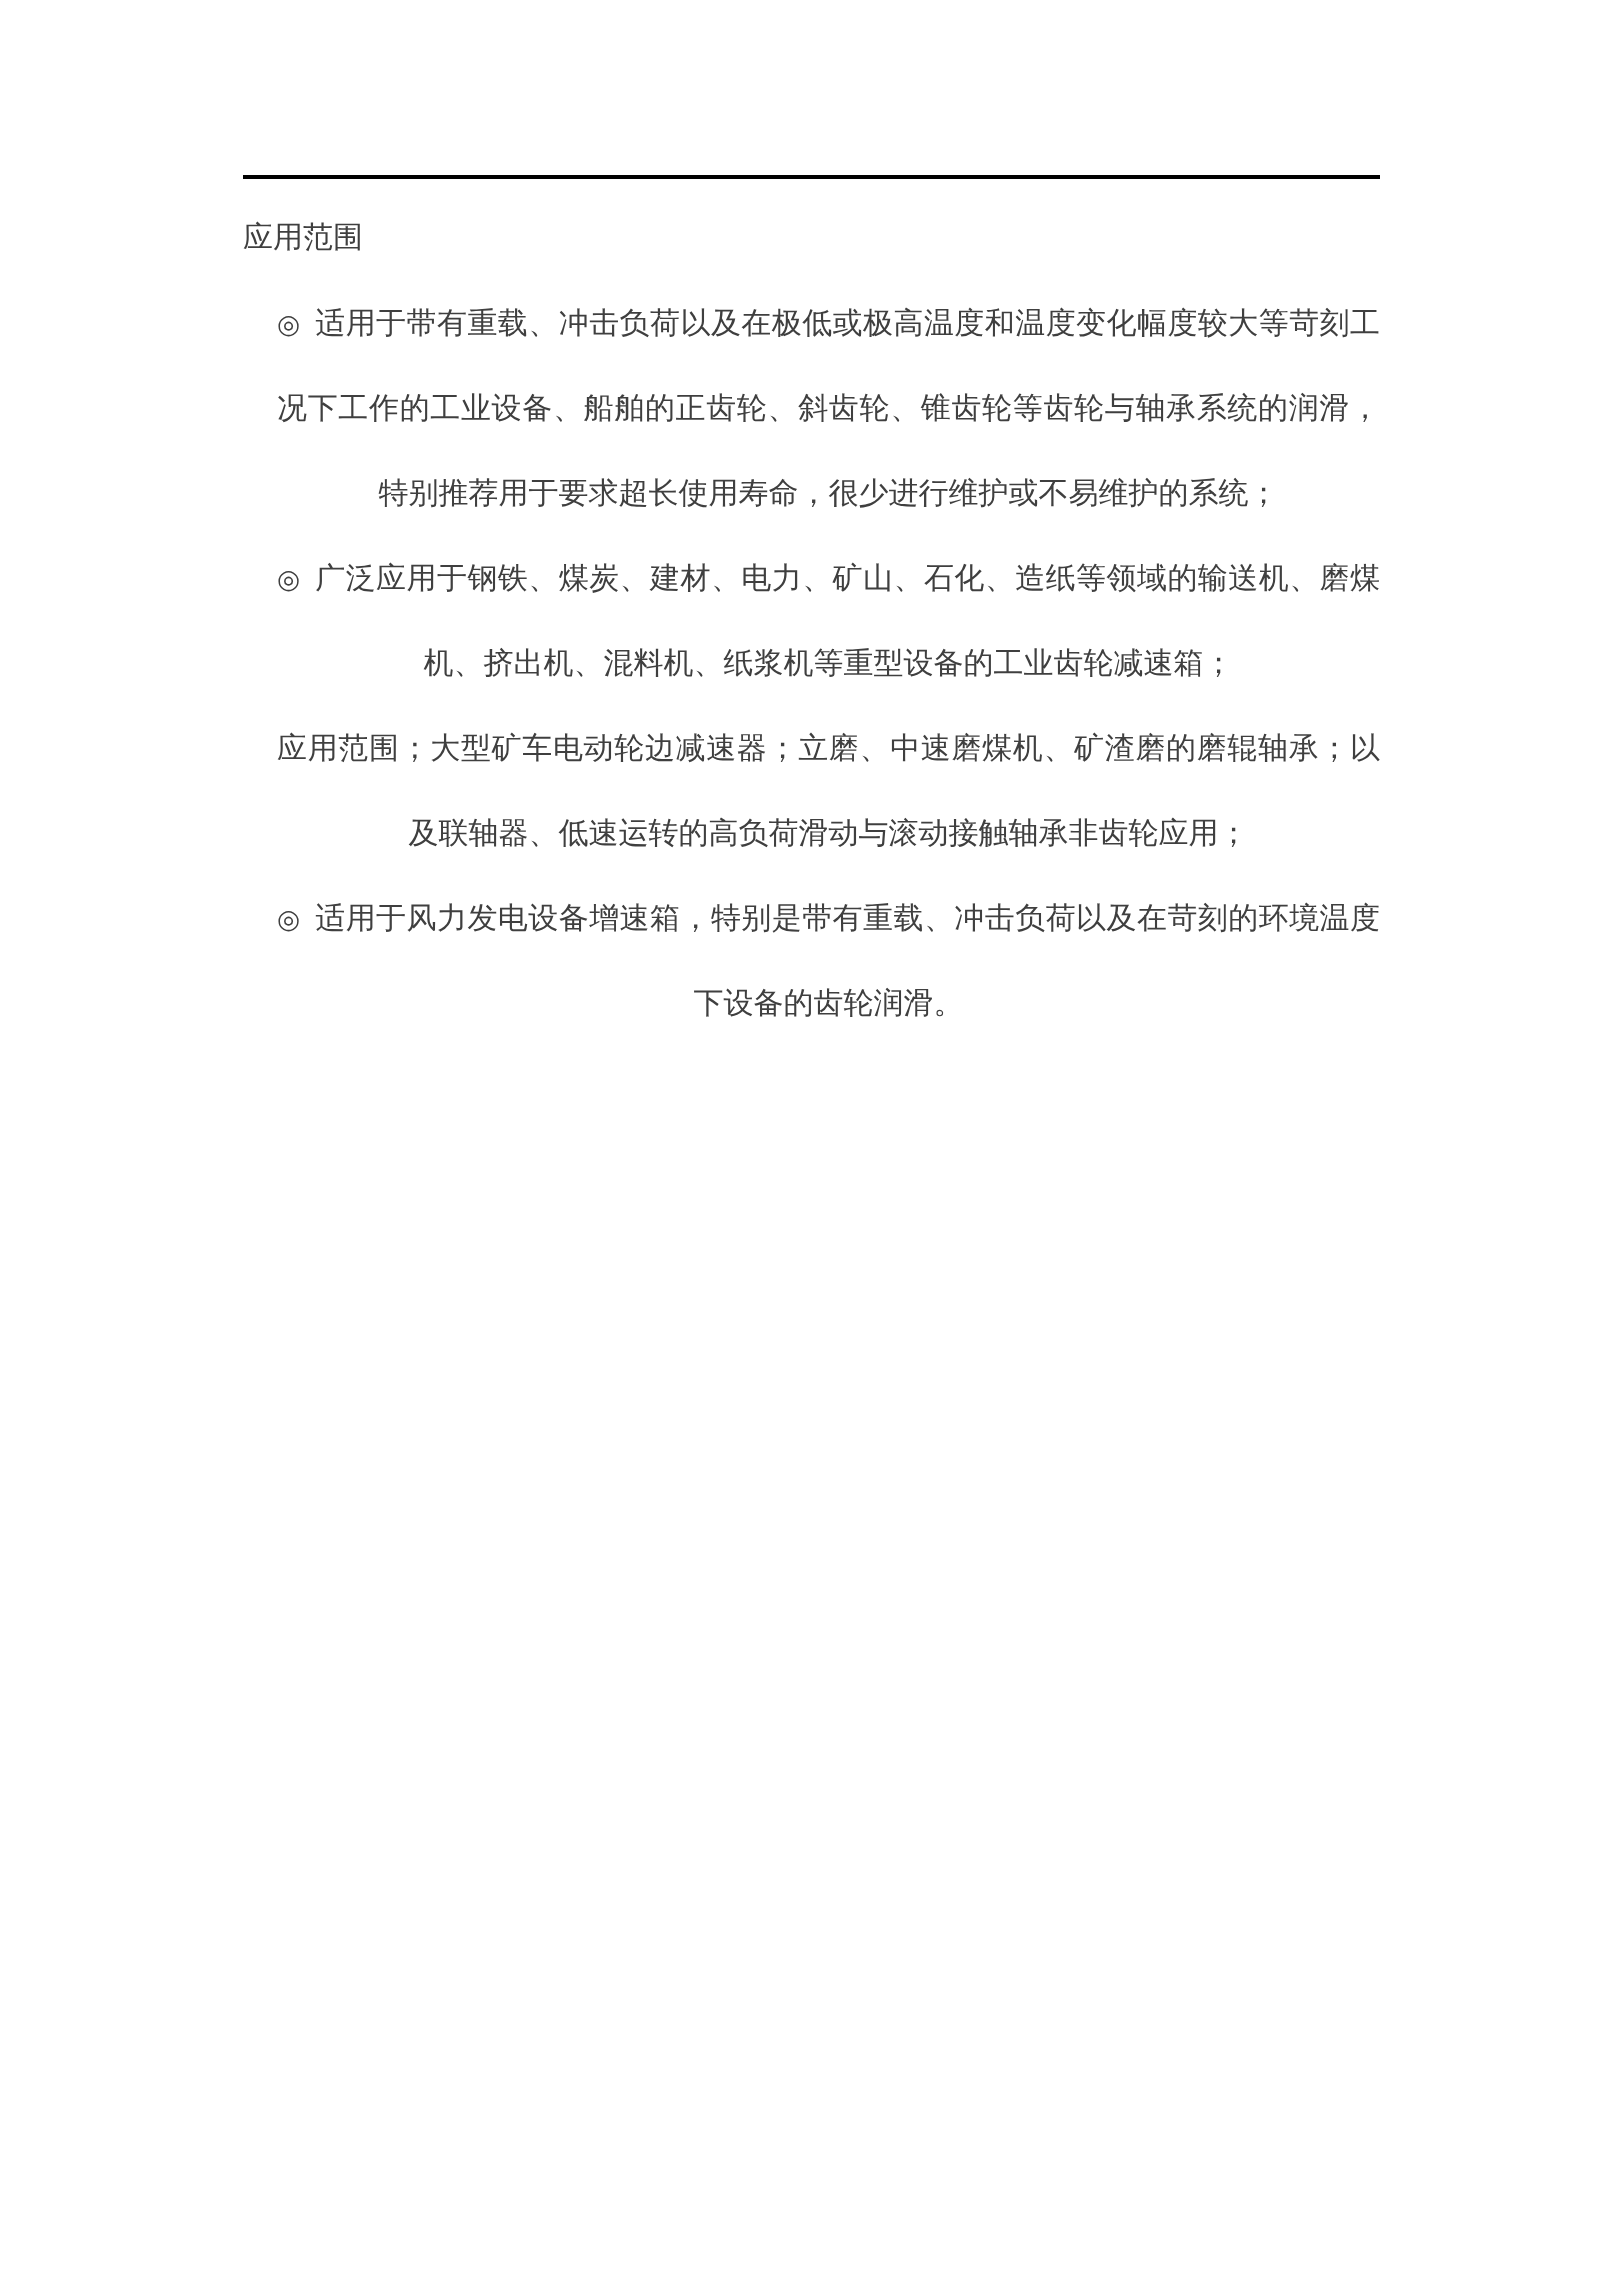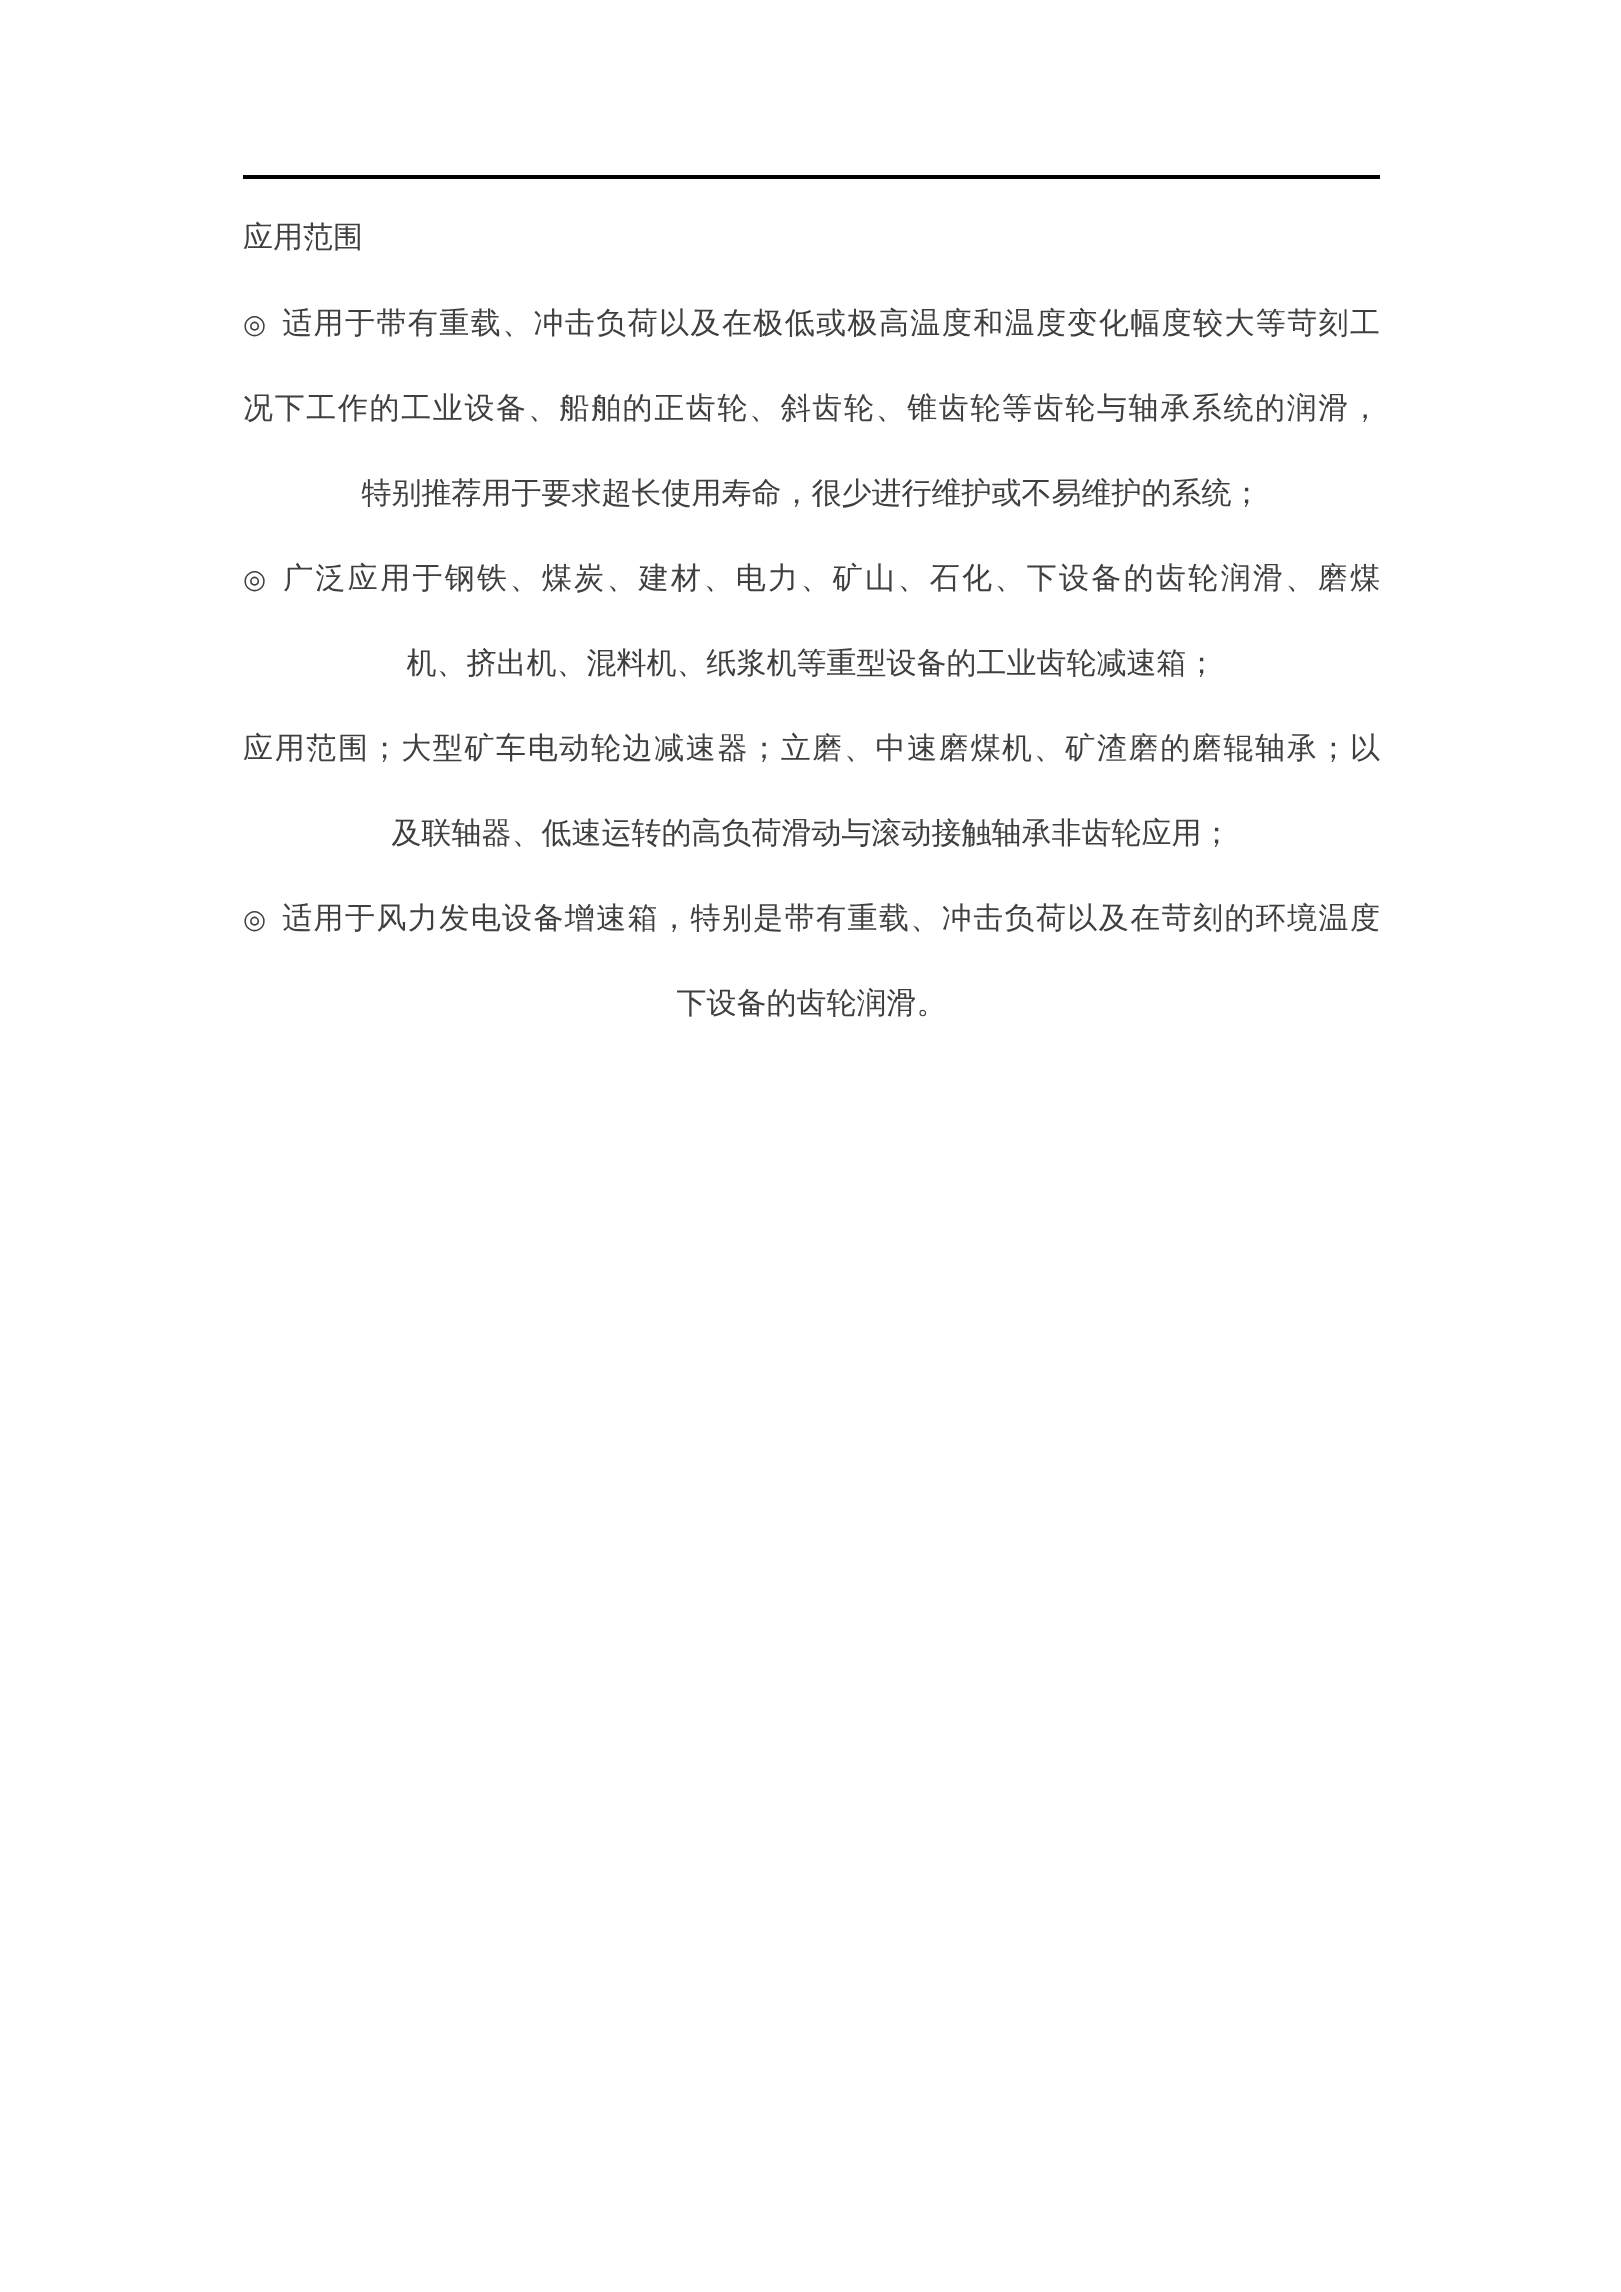--- a/index.html
+++ b/index.html
@@ -28,20 +28,21 @@
   }
   .heading {
     margin: 39px 0 0 0;
     font-size: 30px;
     line-height: 37px;
     font-weight: 400;
     color: var(--text-color, #3f3f3f);
   }
   .bullets {
     margin-top: 25.5px;
+    margin-left: 34px;
   }
   .line {
     font-size: 30px;
     line-height: 85px;
     height: 85px;
     overflow: hidden;
     color: var(--text-color, #3f3f3f);
     text-align: center;
   }
   .line.fill {
@@ -59,21 +60,21 @@
 <body>
 
 <div class="page" style="--page-bg: #ffffff; --text-color: #3f3f3f; --divider-color: #000000;">
   <div class="doc">
     <div class="rule"></div>
     <h1 class="heading">应用范围</h1>
     <div class="bullets">
         <div class="line fill"><span class="marker">◎</span><span>适用于带有重载、冲击负荷以及在极低或极高温度和温度变化幅度较大等苛刻工</span></div>
         <div class="line fill"><span>况下工作的工业设备、船舶的正齿轮、斜齿轮、锥齿轮等齿轮与轴承系统的润滑，</span></div>
         <div class="line"><span>特别推荐用于要求超长使用寿命，很少进行维护或不易维护的系统；</span></div>
-        <div class="line fill"><span class="marker">◎</span><span>广泛应用于钢铁、煤炭、建材、电力、矿山、石化、下设备的齿轮润滑、磨煤</span></div>
+        <div class="line fill"><span class="marker">◎</span><span>广泛应用于钢铁、煤炭、建材、电力、矿山、石化、造纸等领域的输送机、磨煤</span></div>
         <div class="line"><span>机、挤出机、混料机、纸浆机等重型设备的工业齿轮减速箱；</span></div>
         <div class="line fill"><span>应用范围；大型矿车电动轮边减速器；立磨、中速磨煤机、矿渣磨的磨辊轴承；以</span></div>
         <div class="line"><span>及联轴器、低速运转的高负荷滑动与滚动接触轴承非齿轮应用；</span></div>
         <div class="line fill"><span class="marker">◎</span><span>适用于风力发电设备增速箱，特别是带有重载、冲击负荷以及在苛刻的环境温度</span></div>
         <div class="line"><span>下设备的齿轮润滑。</span></div>
       </div>
   </div>
 </div>
 
 

